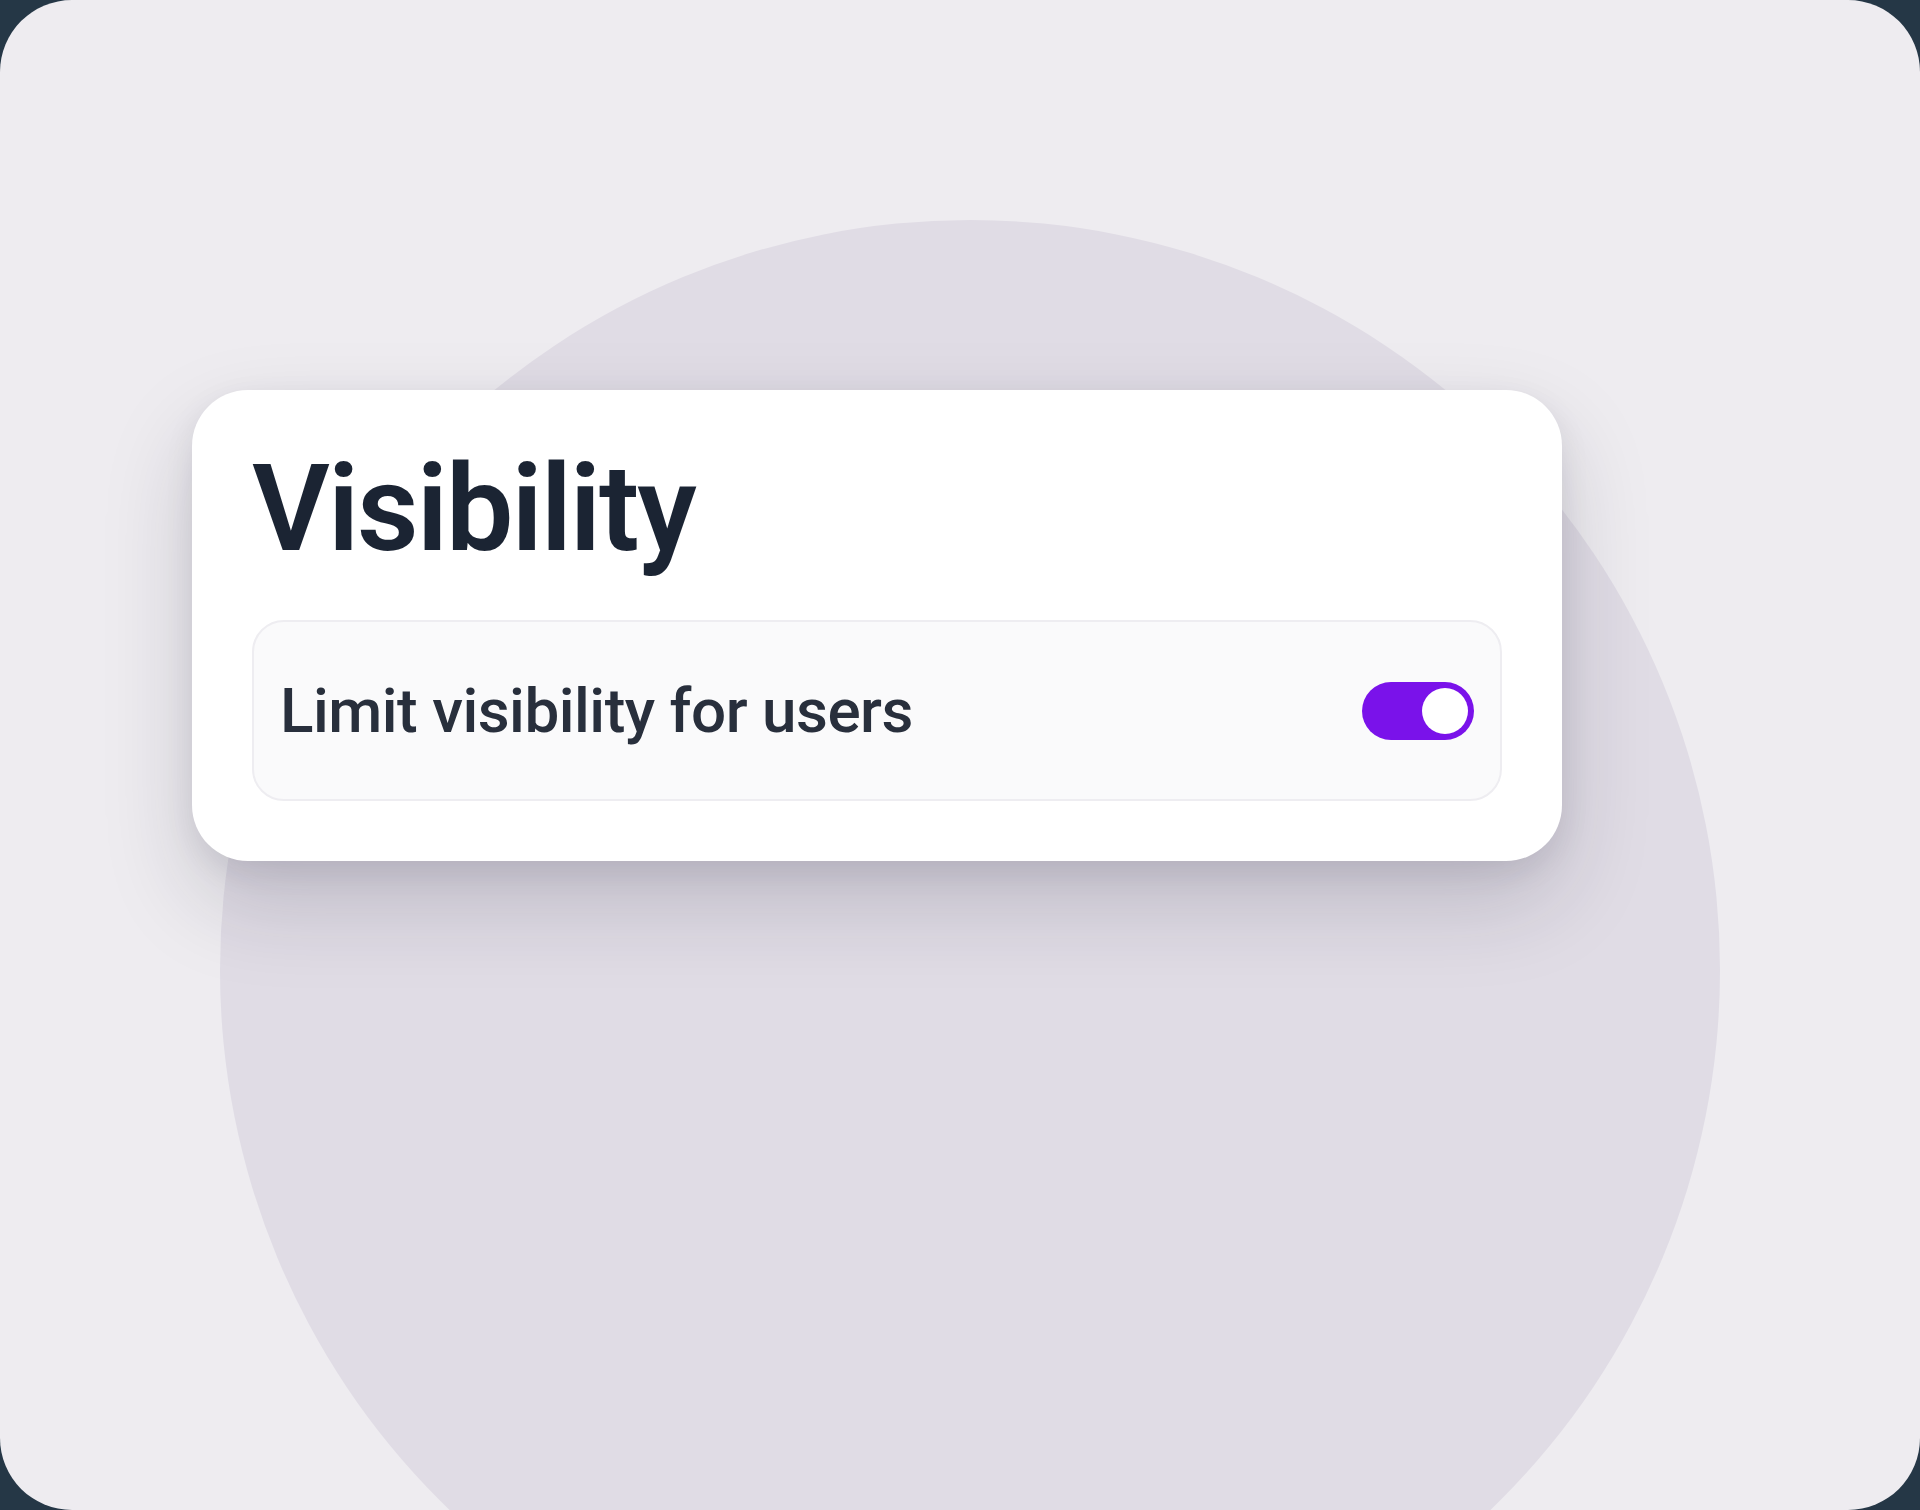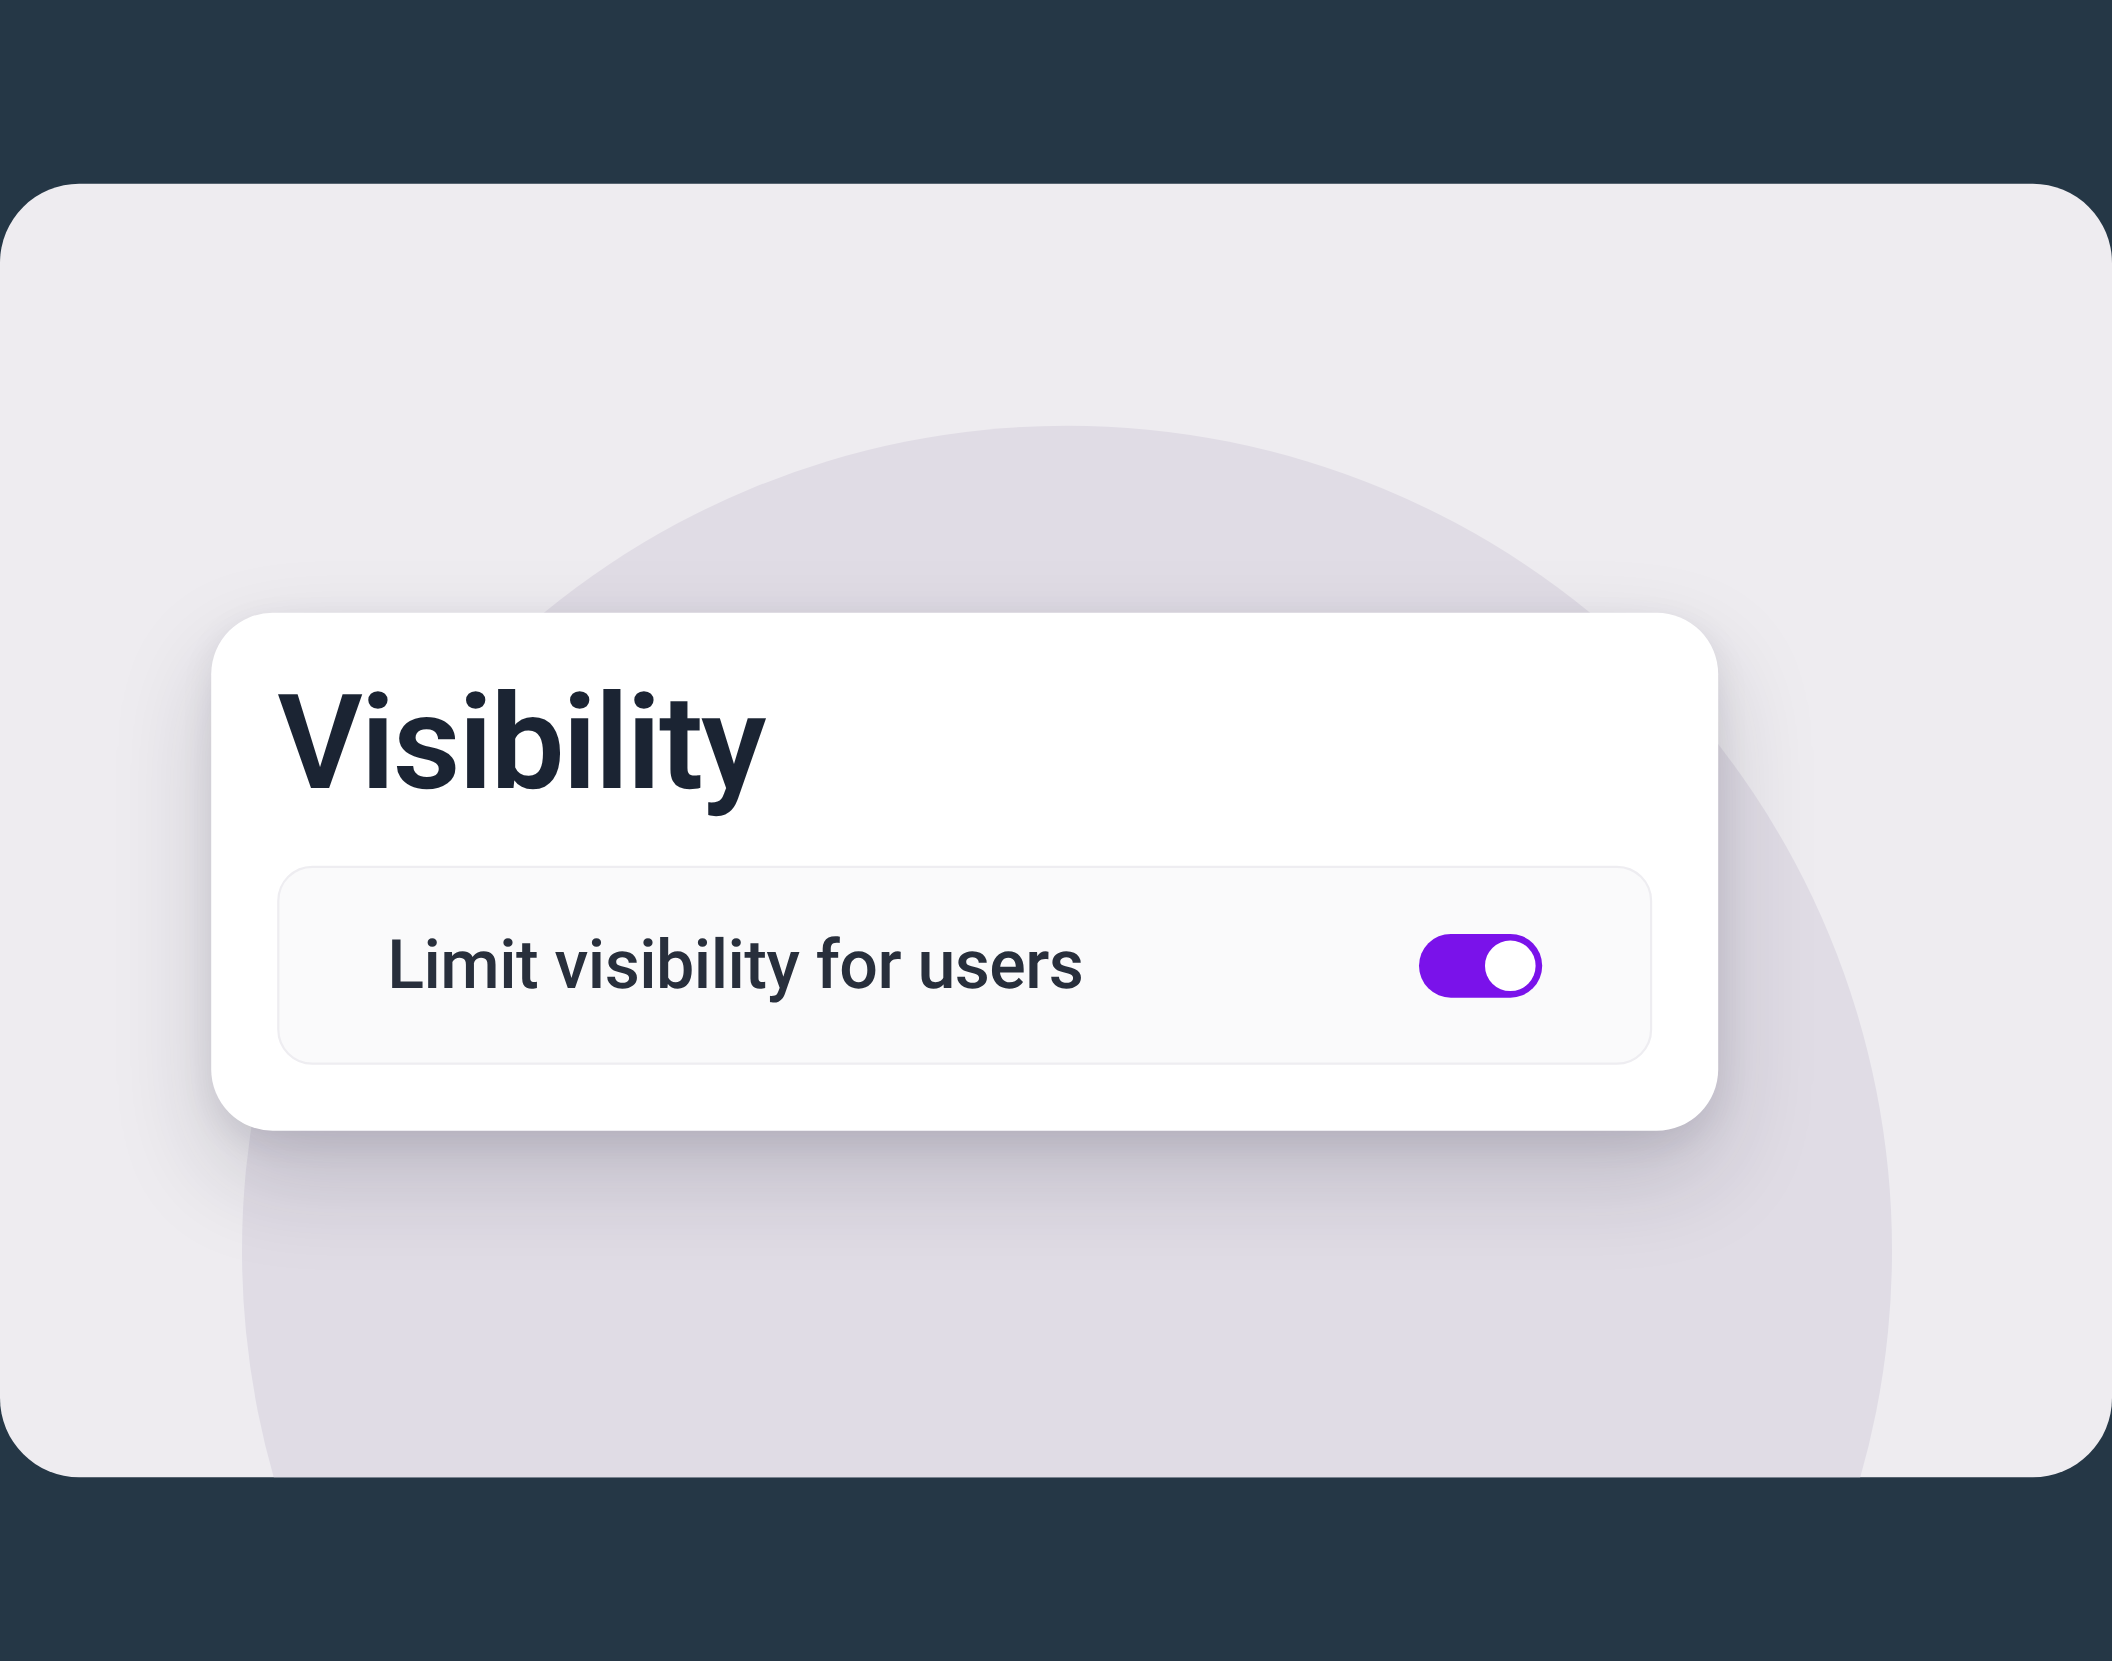--- a/index.html
+++ b/index.html
@@ -13,21 +13,21 @@
       height: 1510px;
       background: #253746;
       font-family: -apple-system, BlinkMacSystemFont, 'Segoe UI', Roboto, 'Helvetica Neue', Arial, sans-serif;
       display: flex;
       align-items: center;
       justify-content: center;
     }
 
     .canvas {
       width: 1920px;
-      height: 1176px;
+      height: 1510px;
       background: #eeecf0;
       border-radius: 72px;
       position: relative;
       overflow: hidden;
     }
 
     .decorative-circle {
       position: absolute;
       width: 1500px;
       height: 1500px;
@@ -54,21 +54,21 @@
       letter-spacing: -2px;
       color: #1b2433;
       margin-bottom: 48px;
       line-height: 1.05;
     }
 
     .setting-row {
       background: #fafafb;
       border: 2px solid #eeedf1;
       border-radius: 32px;
-      padding: 52px 98px;
+      padding: 52px 26px;
       display: flex;
       align-items: center;
       justify-content: space-between;
     }
 
     .setting-label {
       font-size: 62px;
       font-weight: 500;
       color: #282f3c;
       letter-spacing: -0.5px;

